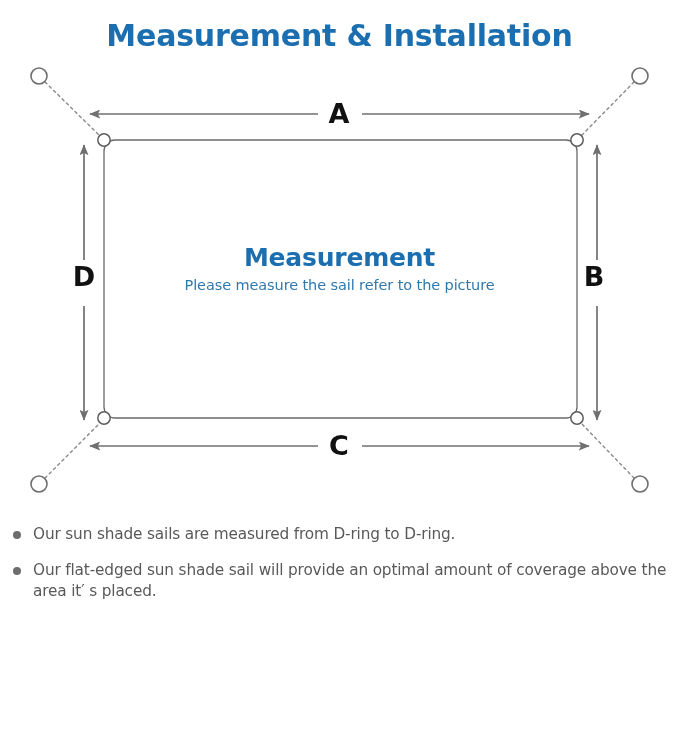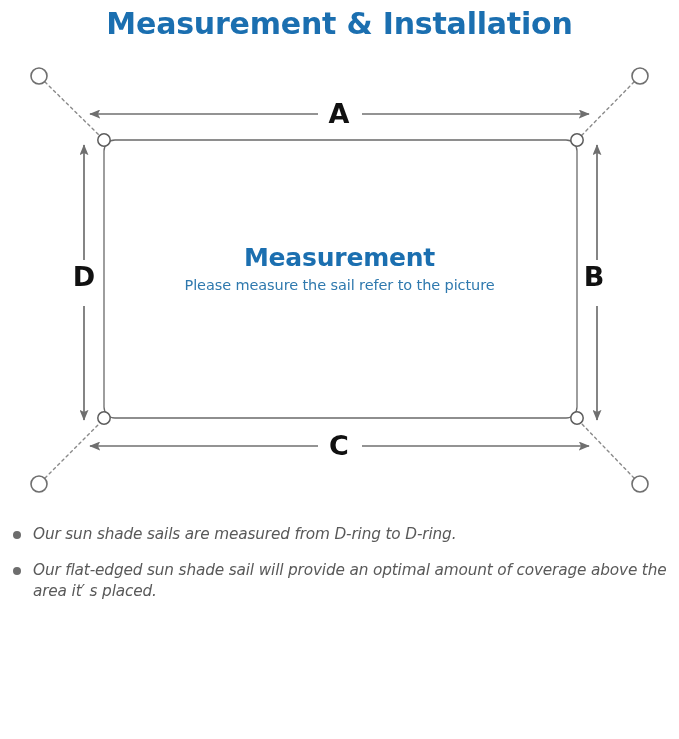--- a/index.html
+++ b/index.html
@@ -14,21 +14,21 @@
     position: relative;
     overflow: hidden;
     font-family: "DejaVu Sans", "Liberation Sans", sans-serif;
     -webkit-font-smoothing: antialiased;
   }
 
   
   .page-title {
     position: absolute;
     left: 0;
-    top: 4px;
+    top: 16px;
     width: 679px;
     height: 42px;
     line-height: 40px;
     text-align: center;
     font-size: 30px;
     font-weight: bold;
     letter-spacing: -0.2px;
     color: #1b6fb0;
     white-space: nowrap;
   }
@@ -93,21 +93,20 @@
     width: 679px;
   }
   .note-item {
     position: relative;
     padding-left: 33px;
     margin-bottom: 15px;
     font-size: 15.3px;
     line-height: 21px;
     color: #595959;
     letter-spacing: -0.15px;
-    font-style: italic;
   }
   .note-item:last-child { margin-bottom: 14px; }
   .note-bullet {
     position: absolute;
     left: 13px;
     top: 7px;
     width: 8px;
     height: 8px;
     border-radius: 50%;
     background: #6d6d6d;

